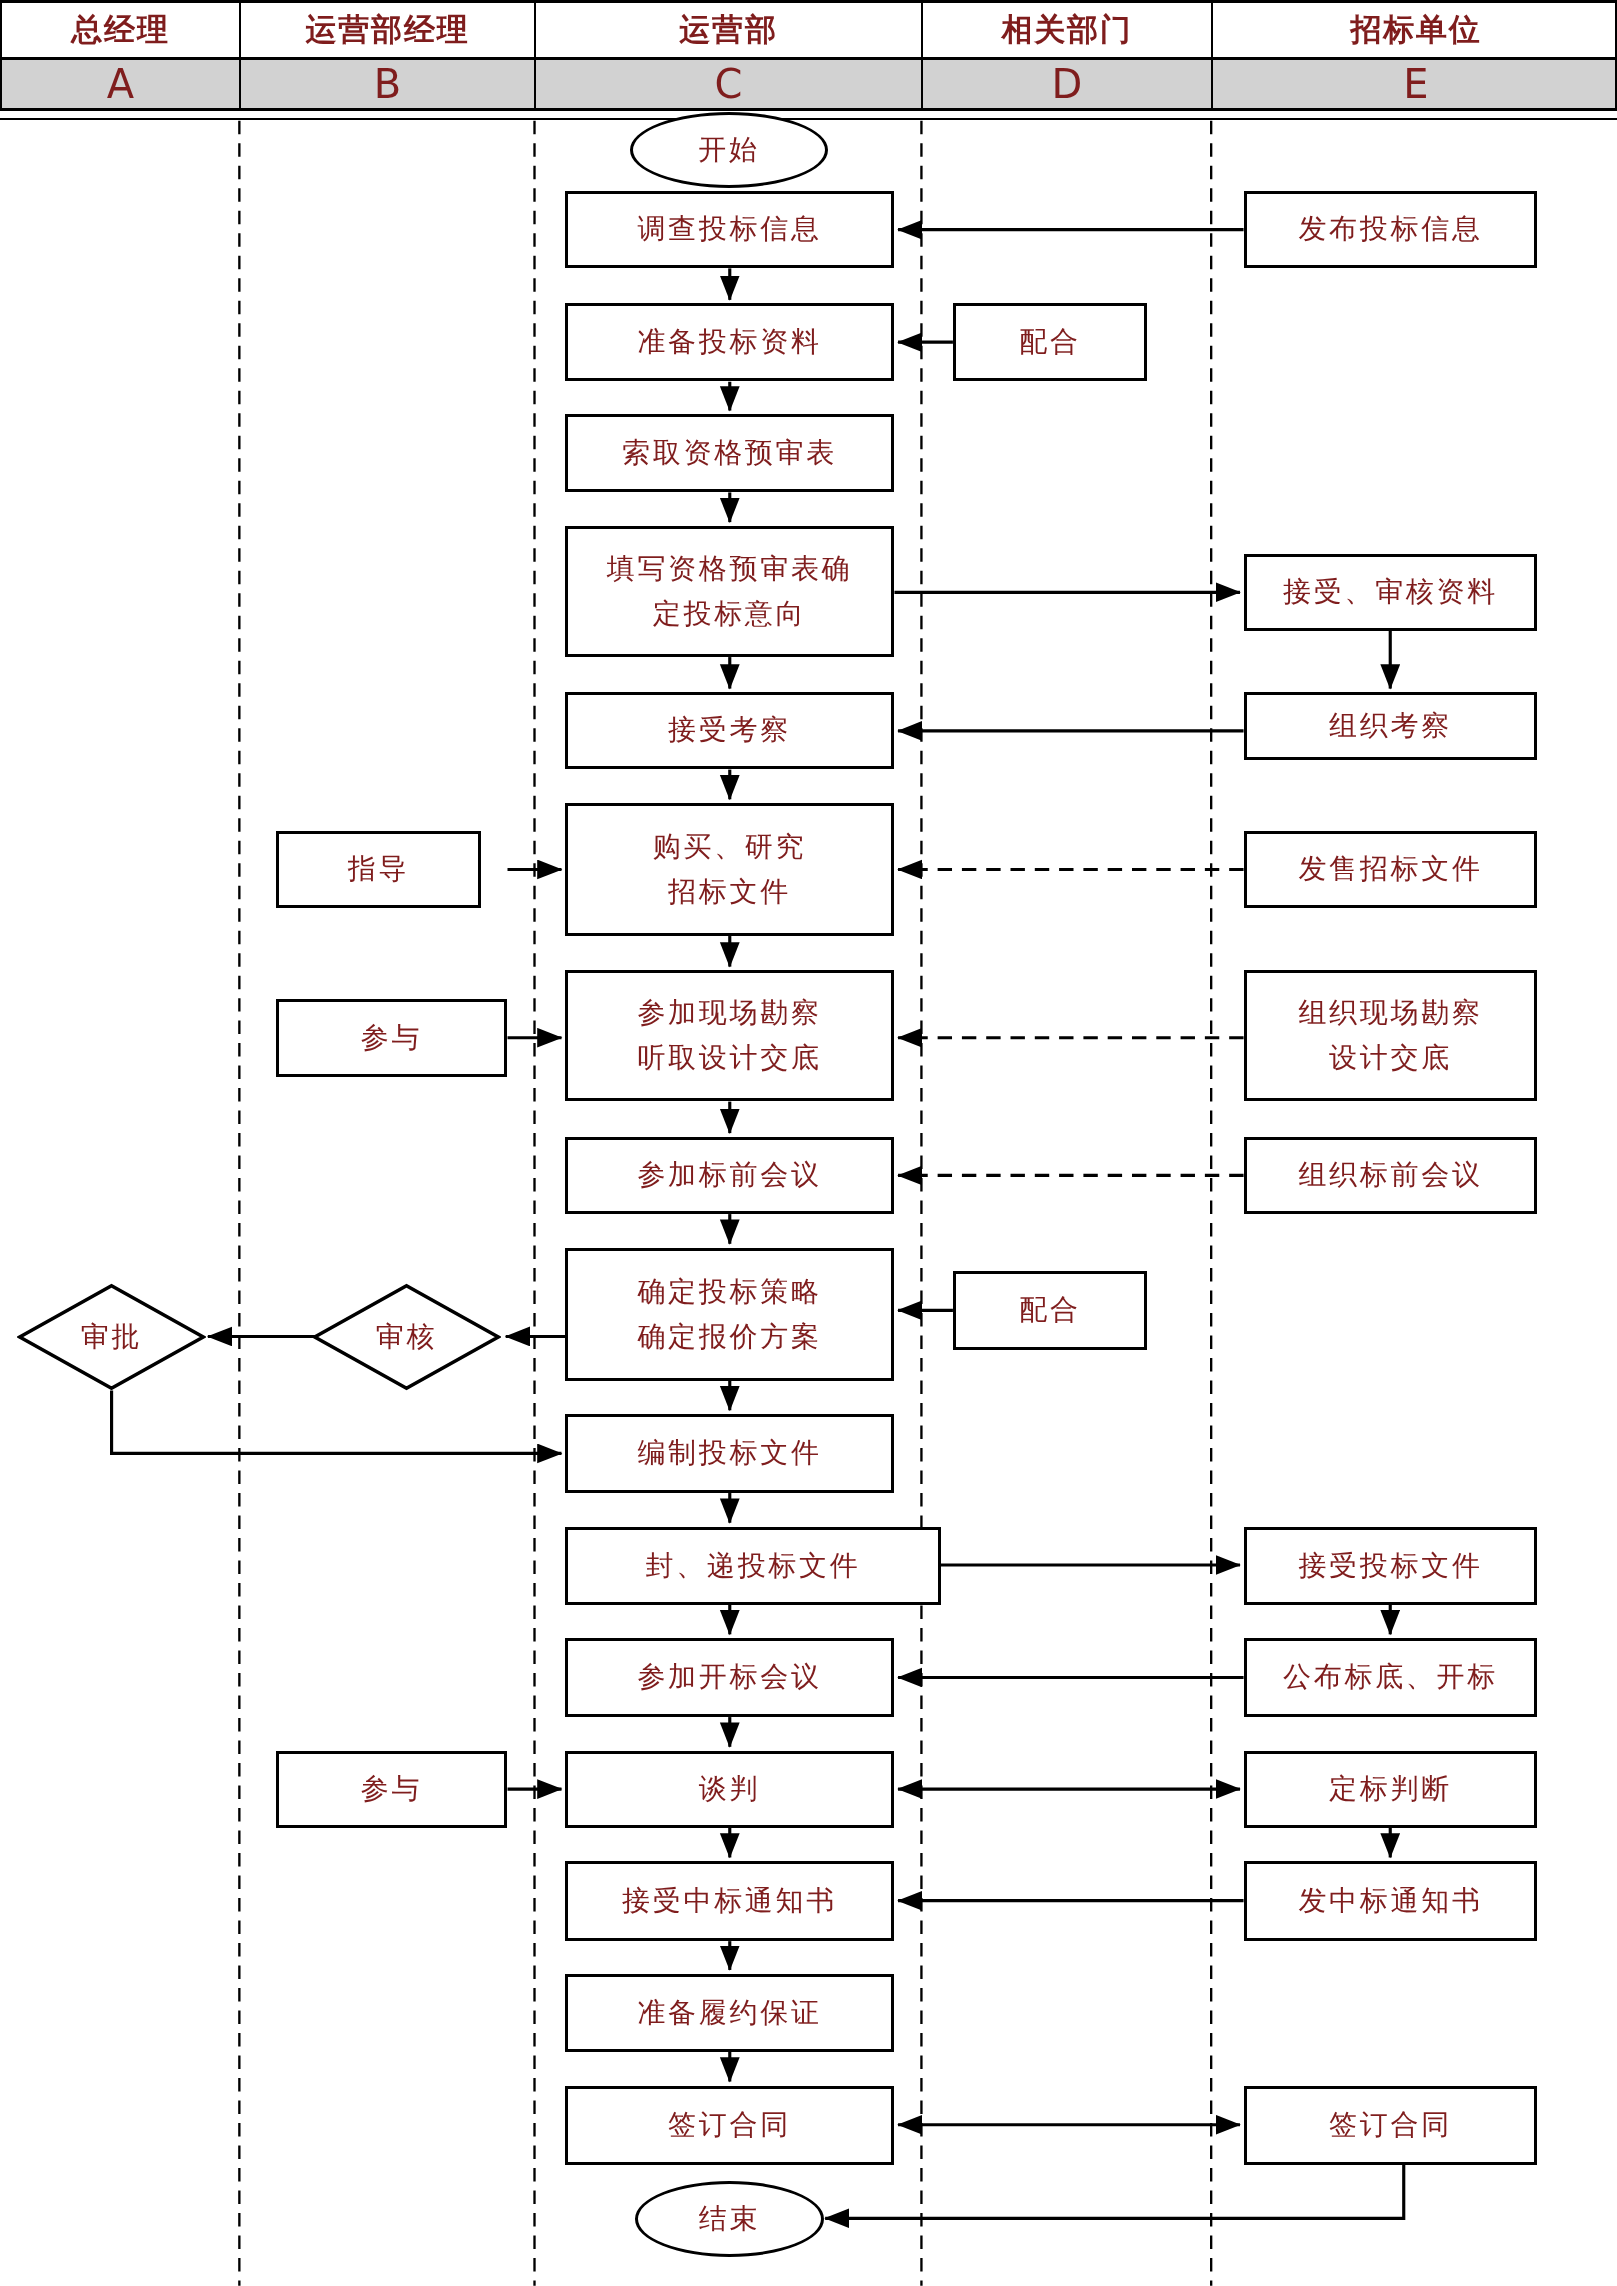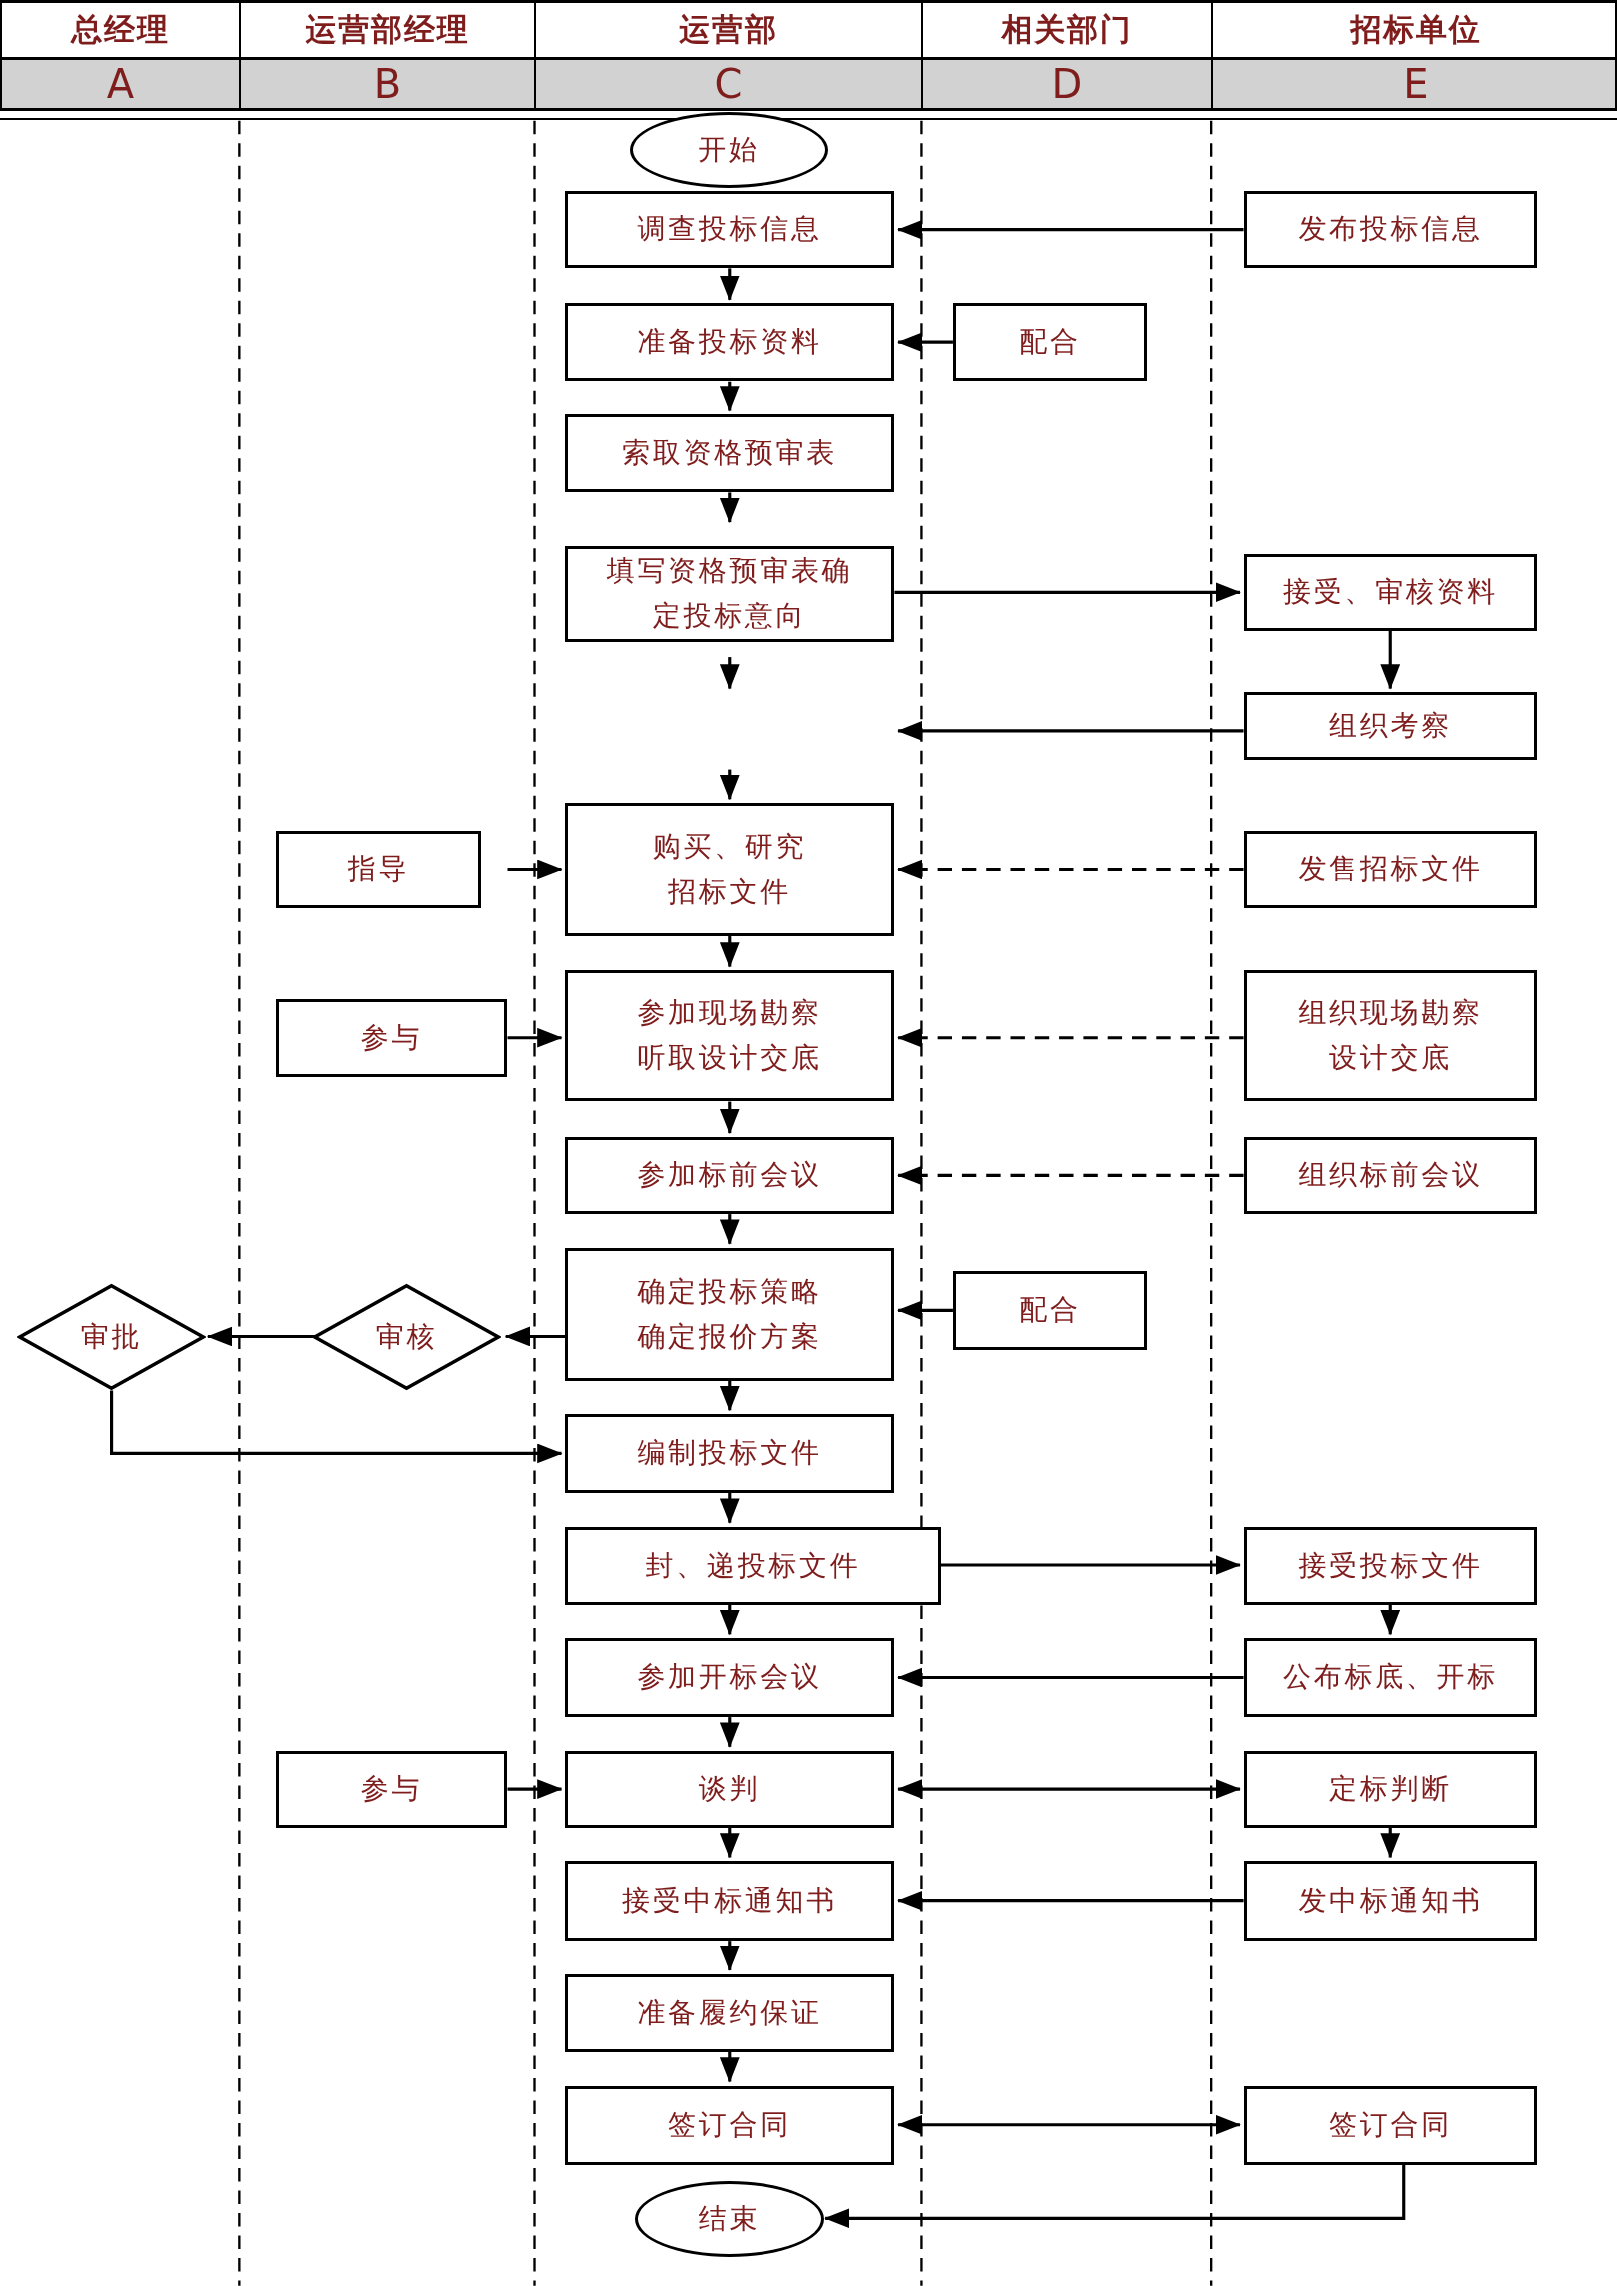--- a/index.html
+++ b/index.html
@@ -105,22 +105,23 @@
     <div class="hdr-cell">E</div>
   </div>
   <div class="hdr-underline"></div>
 
   <div class="node oval" style="left:630px;top:112px;width:198px;height:76px;">开始</div>
   <div class="node oval" style="left:635px;top:2181px;width:189px;height:76px;">结束</div>
 
   <div class="node" style="left:565px;top:191px;width:329px;height:77px;">调查投标信息</div>
   <div class="node" style="left:565px;top:303px;width:329px;height:78px;">准备投标资料</div>
   <div class="node" style="left:565px;top:414px;width:329px;height:78px;">索取资格预审表</div>
-  <div class="node" style="left:565px;top:526px;width:329px;height:96px;margin-top:20px;">填写资格预审表确
+  <div class="node" style="left:565px;top:526px;width:329px;height:131px;">填写资格预审表确
 定投标意向</div>
+  <div class="node" style="left:565px;top:692px;width:329px;height:77px;">接受考察</div>
   <div class="node" style="left:565px;top:803px;width:329px;height:133px;">购买、研究
 招标文件</div>
   <div class="node" style="left:565px;top:970px;width:329px;height:131px;">参加现场勘察
 听取设计交底</div>
   <div class="node" style="left:565px;top:1137px;width:329px;height:77px;">参加标前会议</div>
   <div class="node" style="left:565px;top:1248px;width:329px;height:133px;">确定投标策略
 确定报价方案</div>
   <div class="node" style="left:565px;top:1414px;width:329px;height:79px;">编制投标文件</div>
   <div class="node" style="left:565px;top:1527px;width:376px;height:78px;">封、递投标文件</div>
   <div class="node" style="left:565px;top:1638px;width:329px;height:79px;">参加开标会议</div>

